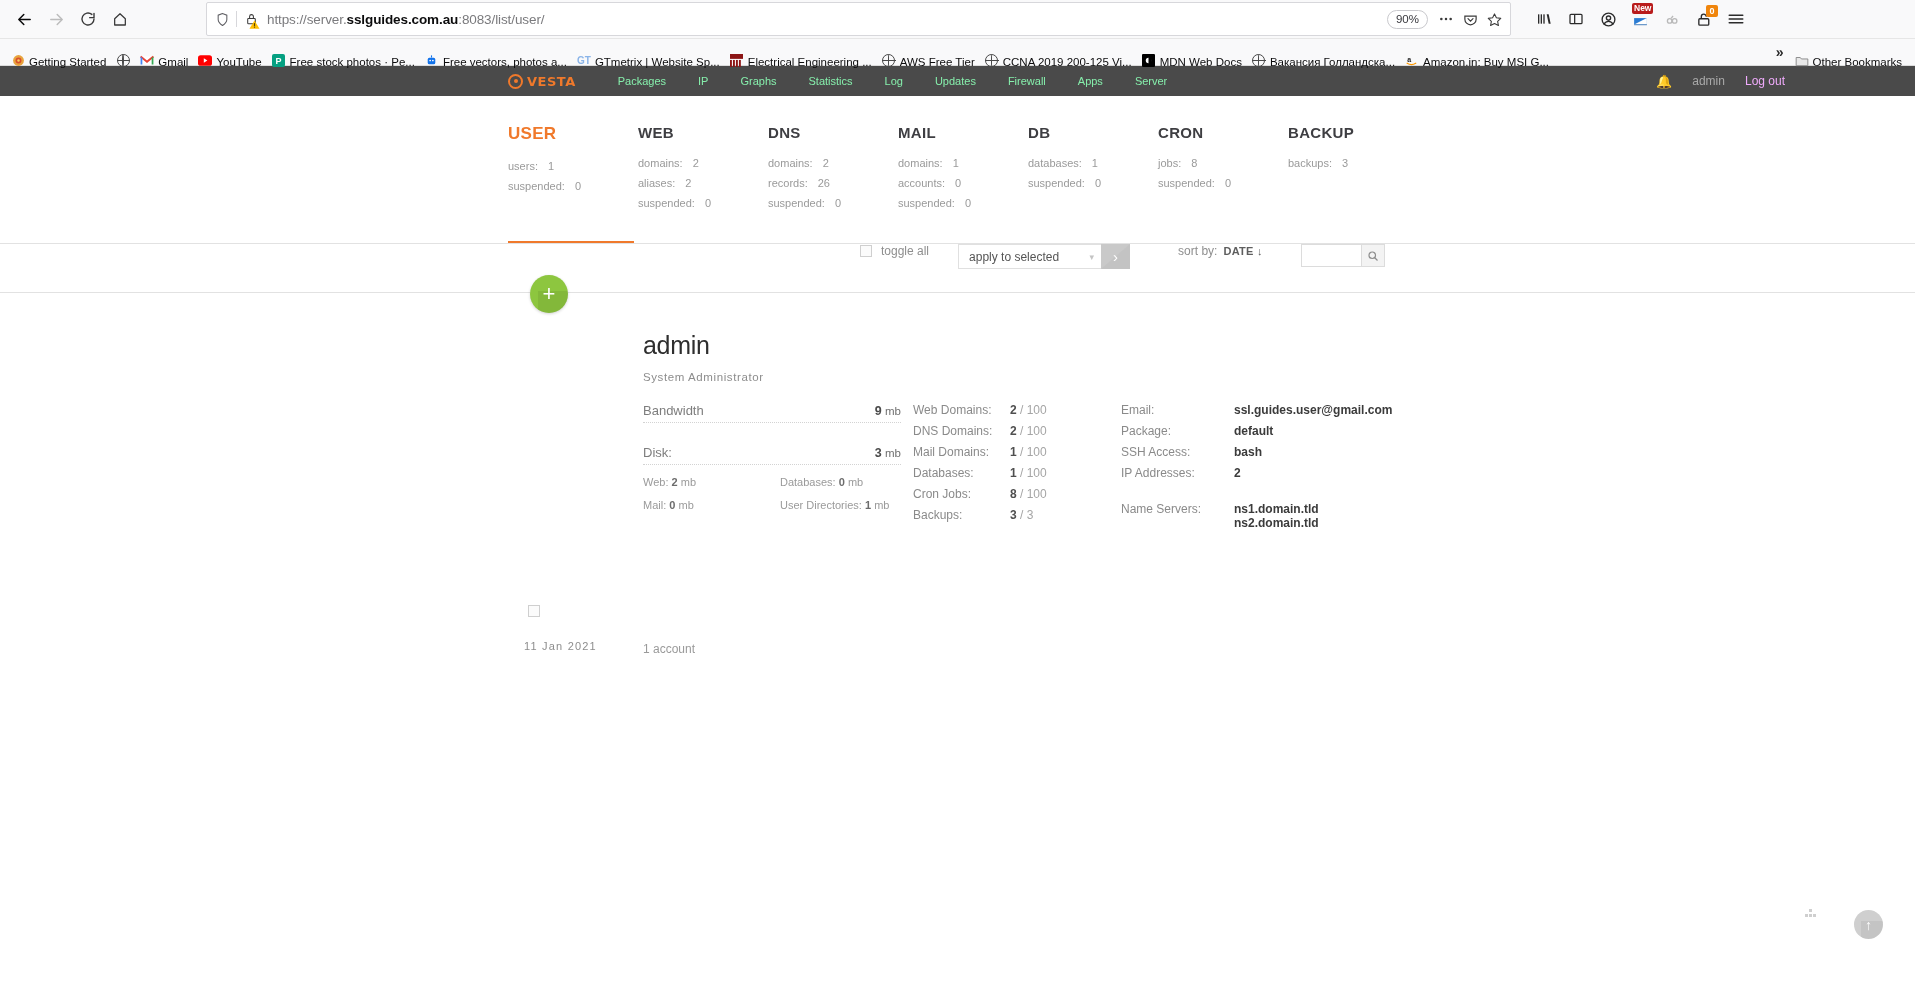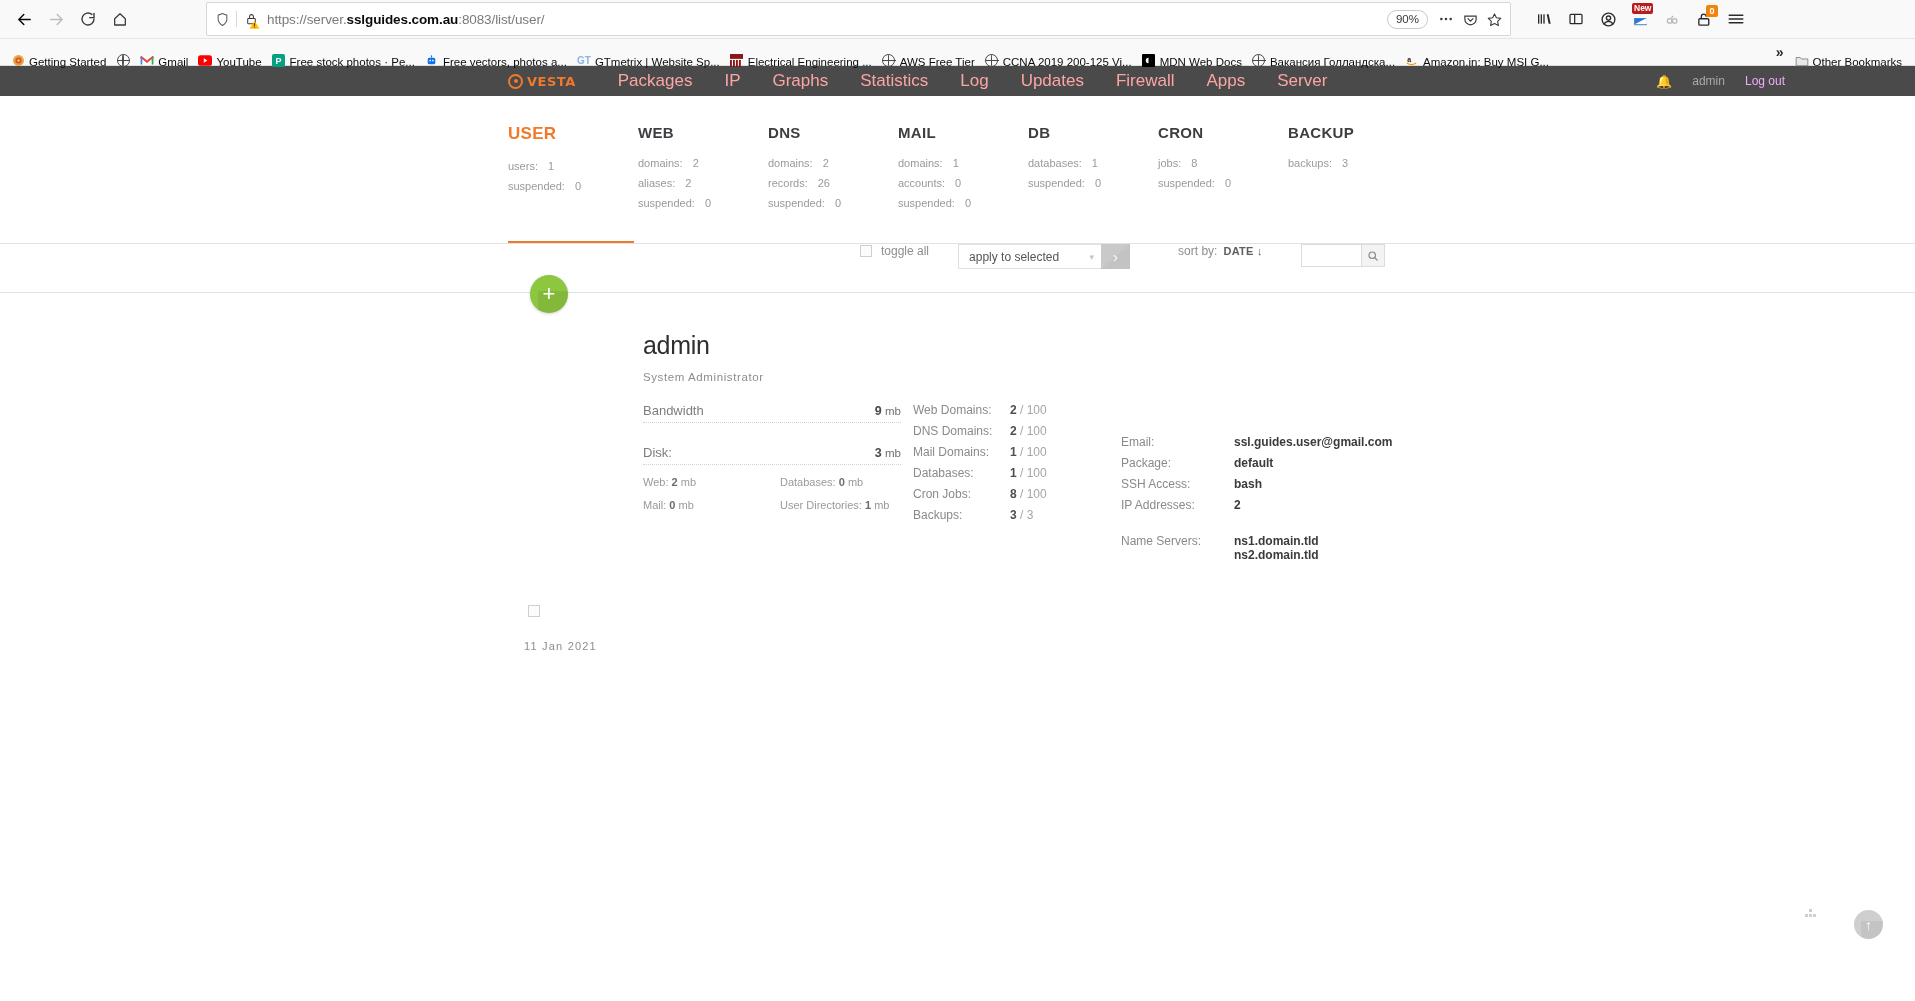--- a/index.html
+++ b/index.html
@@ -129,21 +129,21 @@
   }
   .vlogo { display:flex; align-items:center; gap:4px; margin-right:26px; }
   .vlogo .ring {
     width:15px; height:15px; border-radius:50%;
     border:2px solid #f0792b;
     display:flex; align-items:center; justify-content:center;
   }
   .vlogo .ring i { width:4px; height:4px; border-radius:50%; background:#f0792b; display:block; }
   .vlogo .txt { color:#f0792b; font-weight:700; font-size:13px; letter-spacing:0.5px;
                 font-family:"DejaVu Sans", sans-serif; }
-  .vnav-item { padding: 0 16px; color:#fca5a5; font-size:17px; }
+  .vnav-item { padding: 0 16px; color:#86efac; font-size:11px; }
   .vnav-right { margin-left:auto; display:flex; align-items:center; padding-right: 130px; gap: 20px;}
   .bell { color:#aacc44; font-size:13px; }
   .vnav-user { color:#a9a9a9; font-size:12px; }
   .vnav-logout { color:#f0abfc; font-size:12px; }
 
   
   .stats-panel { padding: 28px 0 0 0; background:#fff; }
   .stats-row { display:flex; padding-left: 508px; }
   .stat-col { width: 130px; flex:none; }
   .stat-title {
@@ -237,21 +237,21 @@
   .usage-sub .c1 { width: 137px; }
   .usage-sub b { color:#6c6c6c; }
   .gap-22 { height: 22px; }
 
   .col-quota { width: 220px; flex:none; padding-left: 12px;}
   .q-line { display:flex; font-size:12px; color:#8a8a8a; margin-bottom:7px; }
   .q-line .k { width: 97px; flex:none;}
   .q-line .v { color:#a5a5a5; font-size:12px;}
   .q-line .v b { color:#4f4f4f; }
 
-  .col-info { width: 330px; flex:none;margin-top:32px;}
+  .col-info { width: 330px; flex:none;}
   .i-line { display:flex; font-size:12px; color:#8a8a8a; margin-bottom:7px;}
   .i-line .k { width: 113px; flex:none;}
   .i-line .v { color:#3b3b3b; font-weight:700; font-size:12px;}
   .ns-line { margin-top: 22px; }
   .ns-line .v div { line-height: 1.18; }
 
   .account-count {
     padding-left: 643px; margin-top: 105px;
     font-size: 12px; color:#9a9a9a;
   }
@@ -790,20 +790,21 @@
             <span class="v">
               <div>ns1.domain.tld</div>
               <div>ns2.domain.tld</div>
             </span>
           </div>
         </div>
 
       </div>
     </div>
 
+    <div class="account-count">1 account</div>
   </div>
 
   <div class="grip">
     <i style="left:4px;top:0"></i>
       <i style="left:0;top:5px"></i>
       <i style="left:4px;top:5px"></i>
       <i style="left:8px;top:5px"></i>
   </div>
   <div class="scroll-top">
     <span>↑</span>

